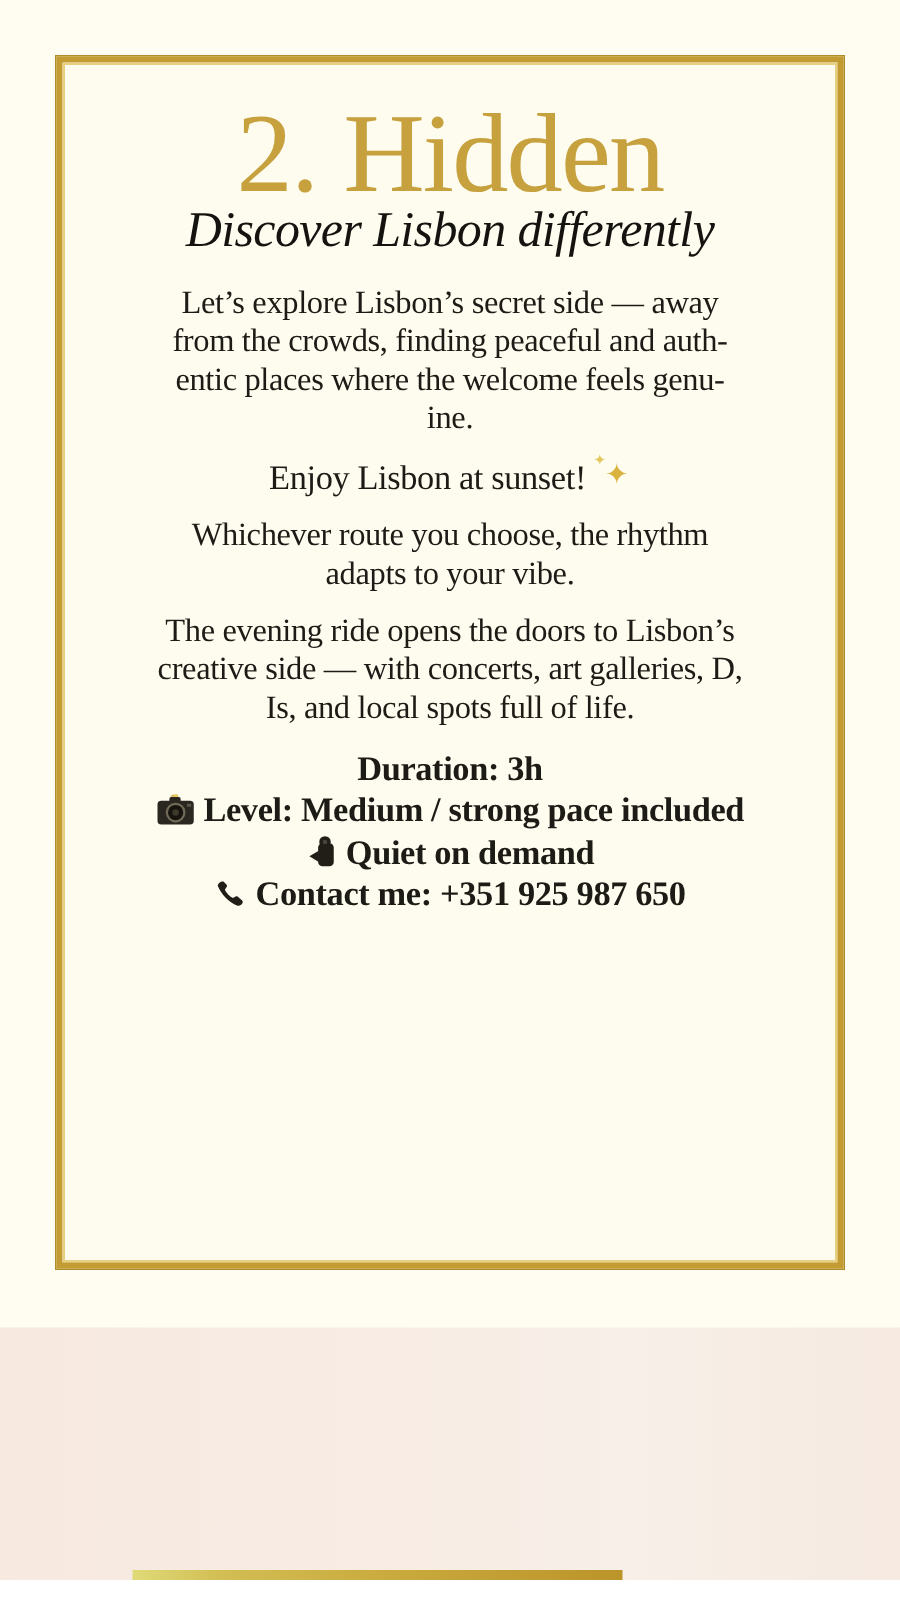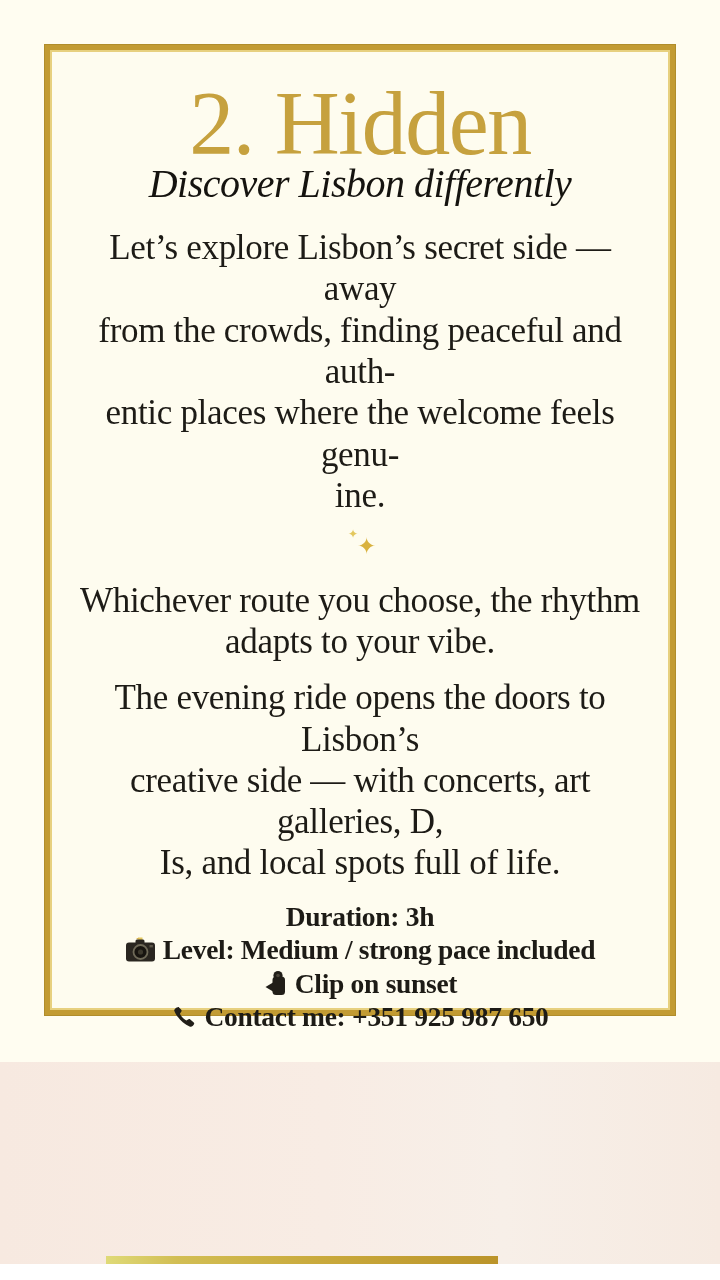--- a/index.html
+++ b/index.html
@@ -32,21 +32,21 @@
     margin:0;font-weight:normal;
     font-size:90px;line-height:0.88;letter-spacing:-1.5px;
     color:#C6A13E;
   }
   .subtitle{
     font-style:italic;font-size:40px;line-height:1.05;letter-spacing:-0.5px;
     color:#15130F;
   }
   .para{
     margin:15px 0 0 0;
-    font-size:35px;line-height:1.18;letter-spacing:-0.3px;
+    font-size:26px;line-height:1.18;letter-spacing:-0.3px;
     white-space:pre-line;
   }
   .para.first{margin-top:22px;}
   .inline-para{margin:15px 0 0 0;font-size:27.5px;line-height:1.18;letter-spacing:-0.3px;}
   .sparkle{position:relative;display:inline-block;width:30px;height:30px;vertical-align:-4px;margin-left:6px;}
   .sparkle .s-big{position:absolute;left:9px;top:2px;font-size:23px;color:#D9B23F;font-family:"DejaVu Sans",sans-serif;}
   .sparkle .s-small{position:absolute;left:0px;top:-4px;font-size:12px;color:#E3C75D;font-family:"DejaVu Sans",sans-serif;}
   .details{
     margin-top:17px;
     display:flex;flex-direction:column;align-items:center;gap:1px;
@@ -68,21 +68,21 @@
     <h1 class="title"><span>2. Hidden</span><br></h1>
 
     <div class="subtitle">Discover Lisbon differently</div>
 
     <p class="para first">Let’s explore Lisbon’s secret side — away
 from the crowds, finding peaceful and auth-
 entic places where the welcome feels genu-
 ine.</p>
 
 
-    <p class="inline-para"><span class="sparkle"><span class="s-big">✦</span><span class="s-small">✦</span></span></p>
+    <p class="inline-para"><span>Enjoy Lisbon at sunset!</span><span class="sparkle"><span class="s-big">✦</span><span class="s-small">✦</span></span></p>
 
     <p class="para">Whichever route you choose, the rhythm
 adapts to your vibe.</p>
 
     <p class="para">The evening ride opens the doors to Lisbon’s
 creative side — with concerts, art galleries, D,
 Is, and local spots full of life.</p>
 
     <div class="details">
 
@@ -107,21 +107,21 @@
 
       <div class="detail-row">
         <span class="detail-icon">
           <svg width="25" height="27" viewBox="0 0 25 27">
             <circle cx="15" cy="5.5" r="4.6" fill="#211E18"></circle>
             <rect x="9.5" y="6.5" width="12.5" height="18.5" rx="3.5" fill="#211E18"></rect>
             <path d="M10 12.5 L2.5 17 L10 21.5 Z" fill="#211E18"></path>
             <circle cx="15" cy="5.5" r="1.8" fill="#4A453A"></circle>
           </svg>
         </span>
-        <span>Clip on sunset</span>
+        <span>Quiet on demand</span>
       </div>
 
       <div class="detail-row">
         <span class="detail-icon">
           <svg width="26" height="26" viewBox="0 0 24 24">
             <path d="M6.4 2.9 C5 3 3.2 4.2 2.9 5.9 C5.4 12.4 10.8 17.9 17.6 20.9 C19.4 21.2 21 19.9 21.4 18.3 C21.5 17.8 21.4 17.3 21 17 L17.8 14.2 C17.3 13.8 16.7 13.8 16.2 14.1 L14.1 15.2 C11.5 13.7 9.4 11.5 8.2 9 L9.6 6.9 C9.9 6.4 9.9 5.8 9.5 5.3 L7.4 3.2 C7.1 2.9 6.8 2.85 6.4 2.9 Z" fill="#211E18"></path>
           </svg>
         </span>
         <span>Contact me: +351 925 987 650</span>
       </div>

